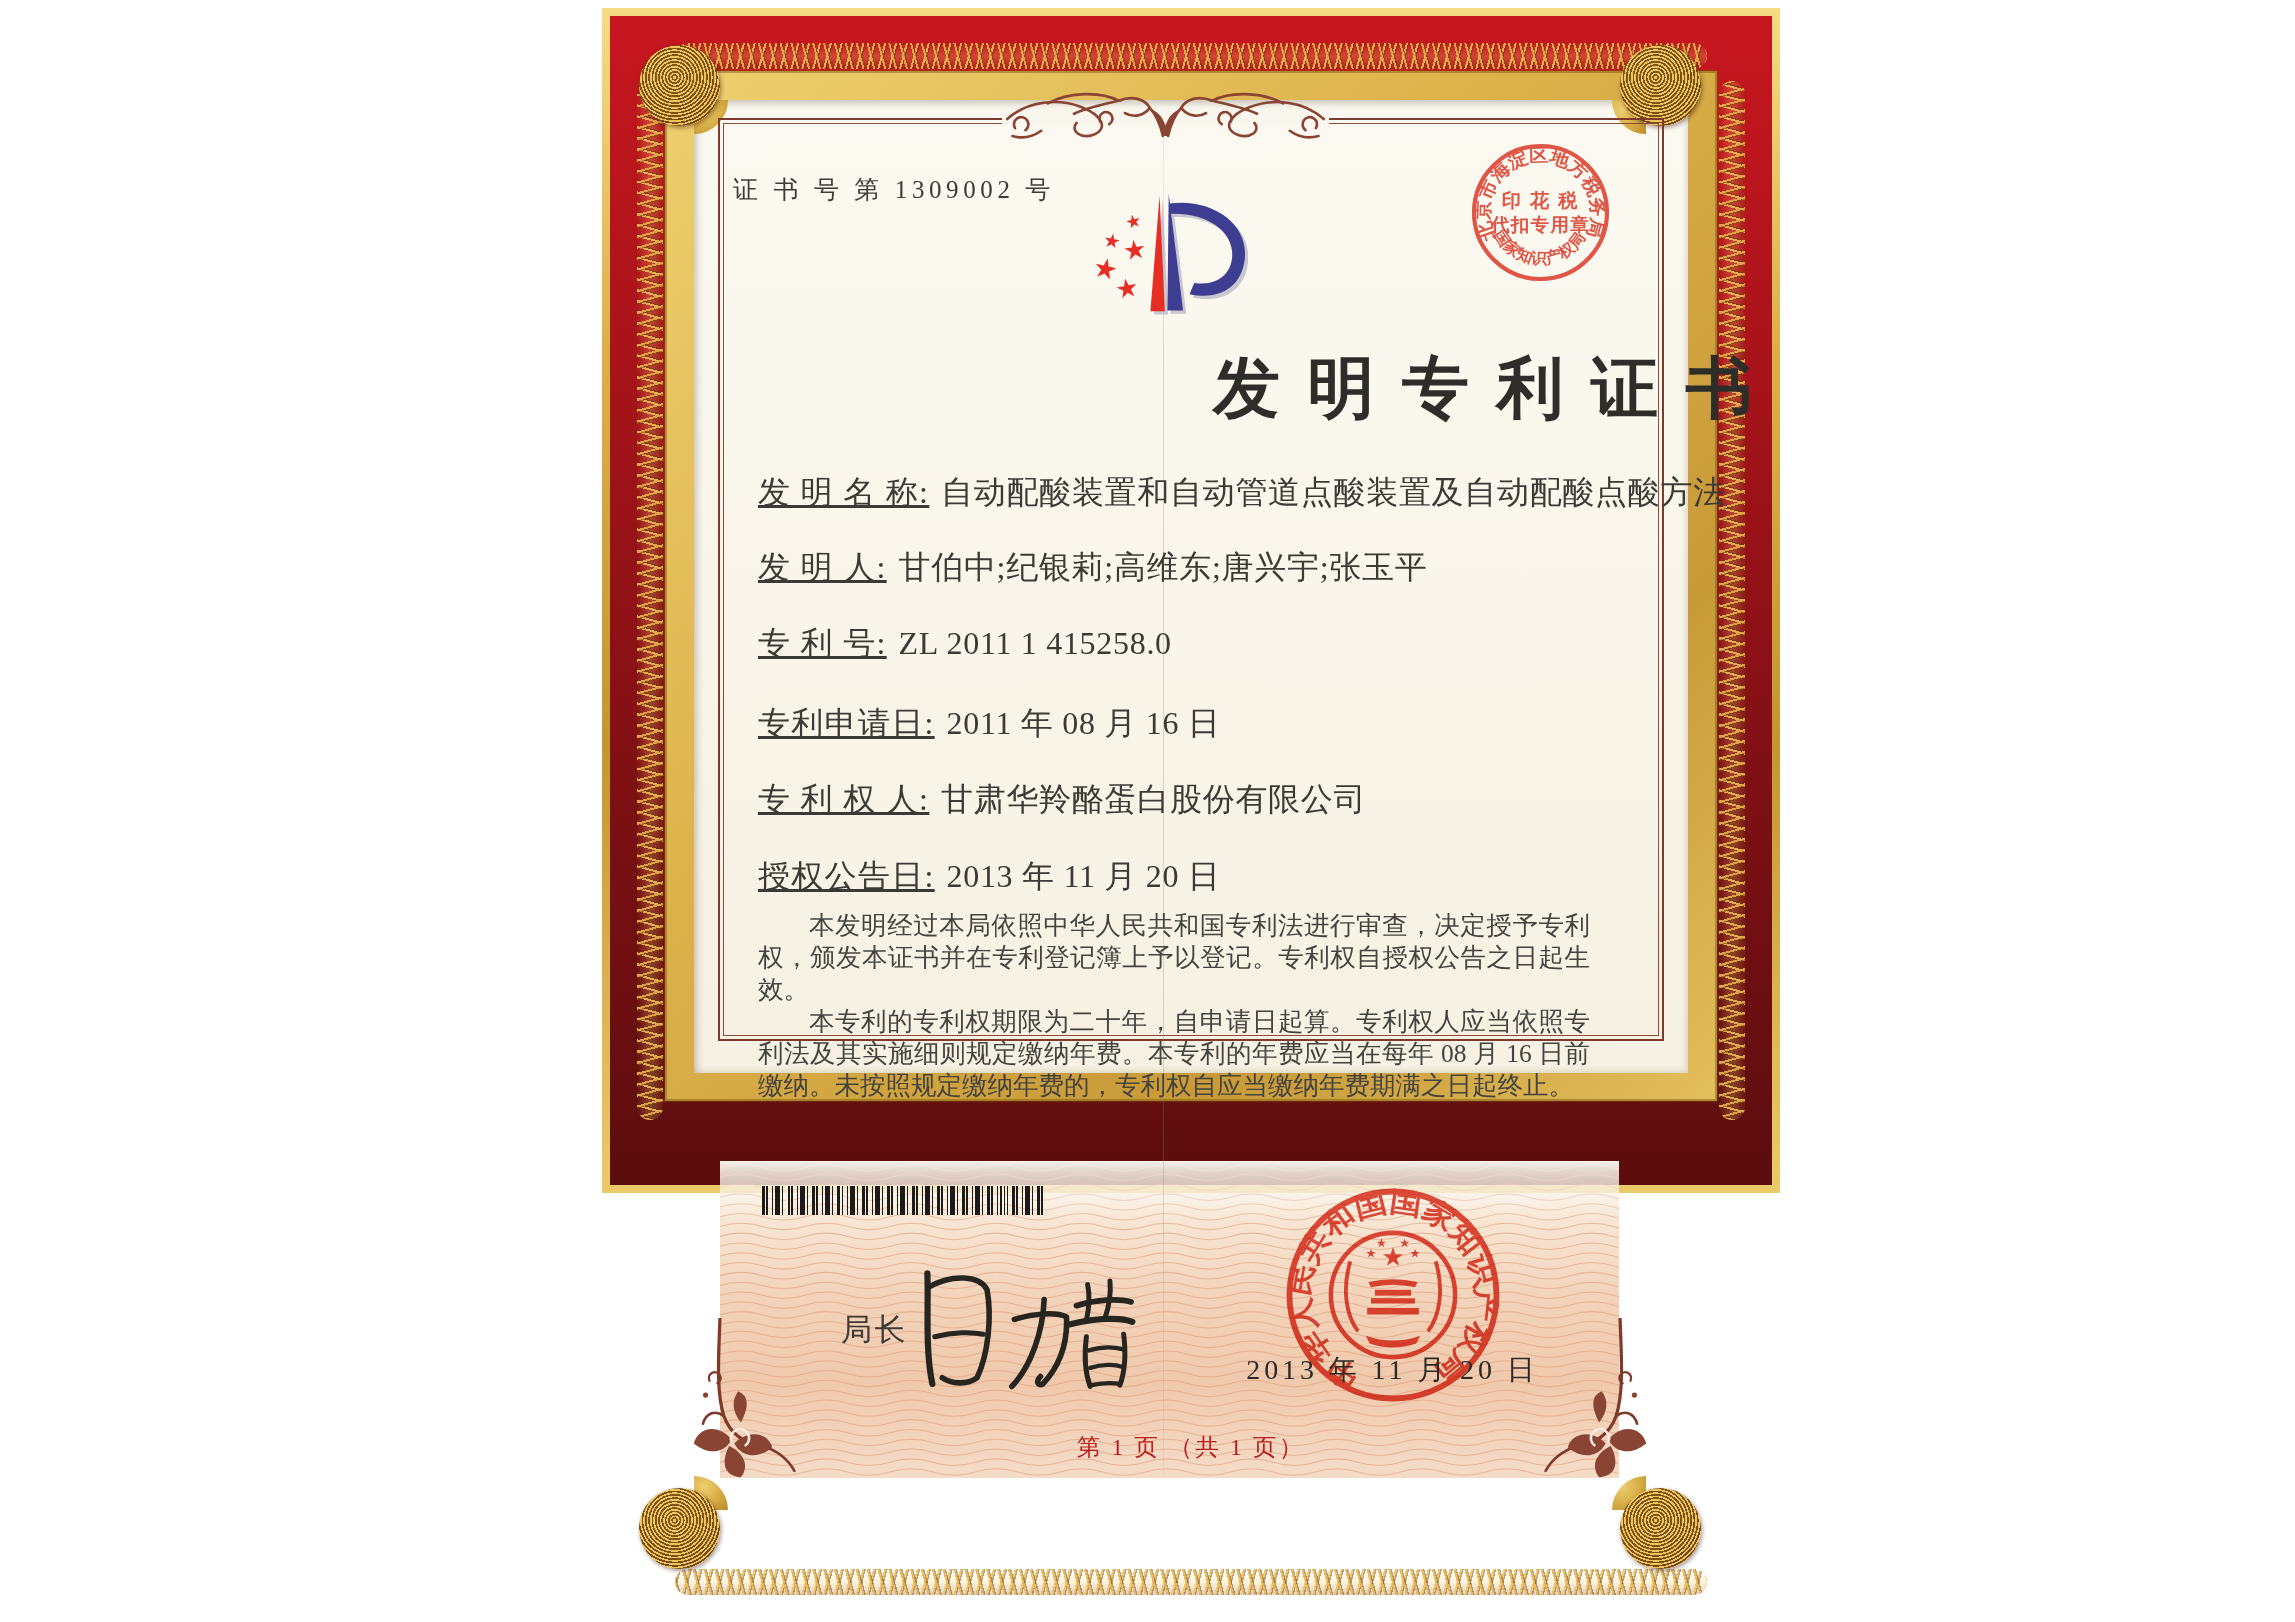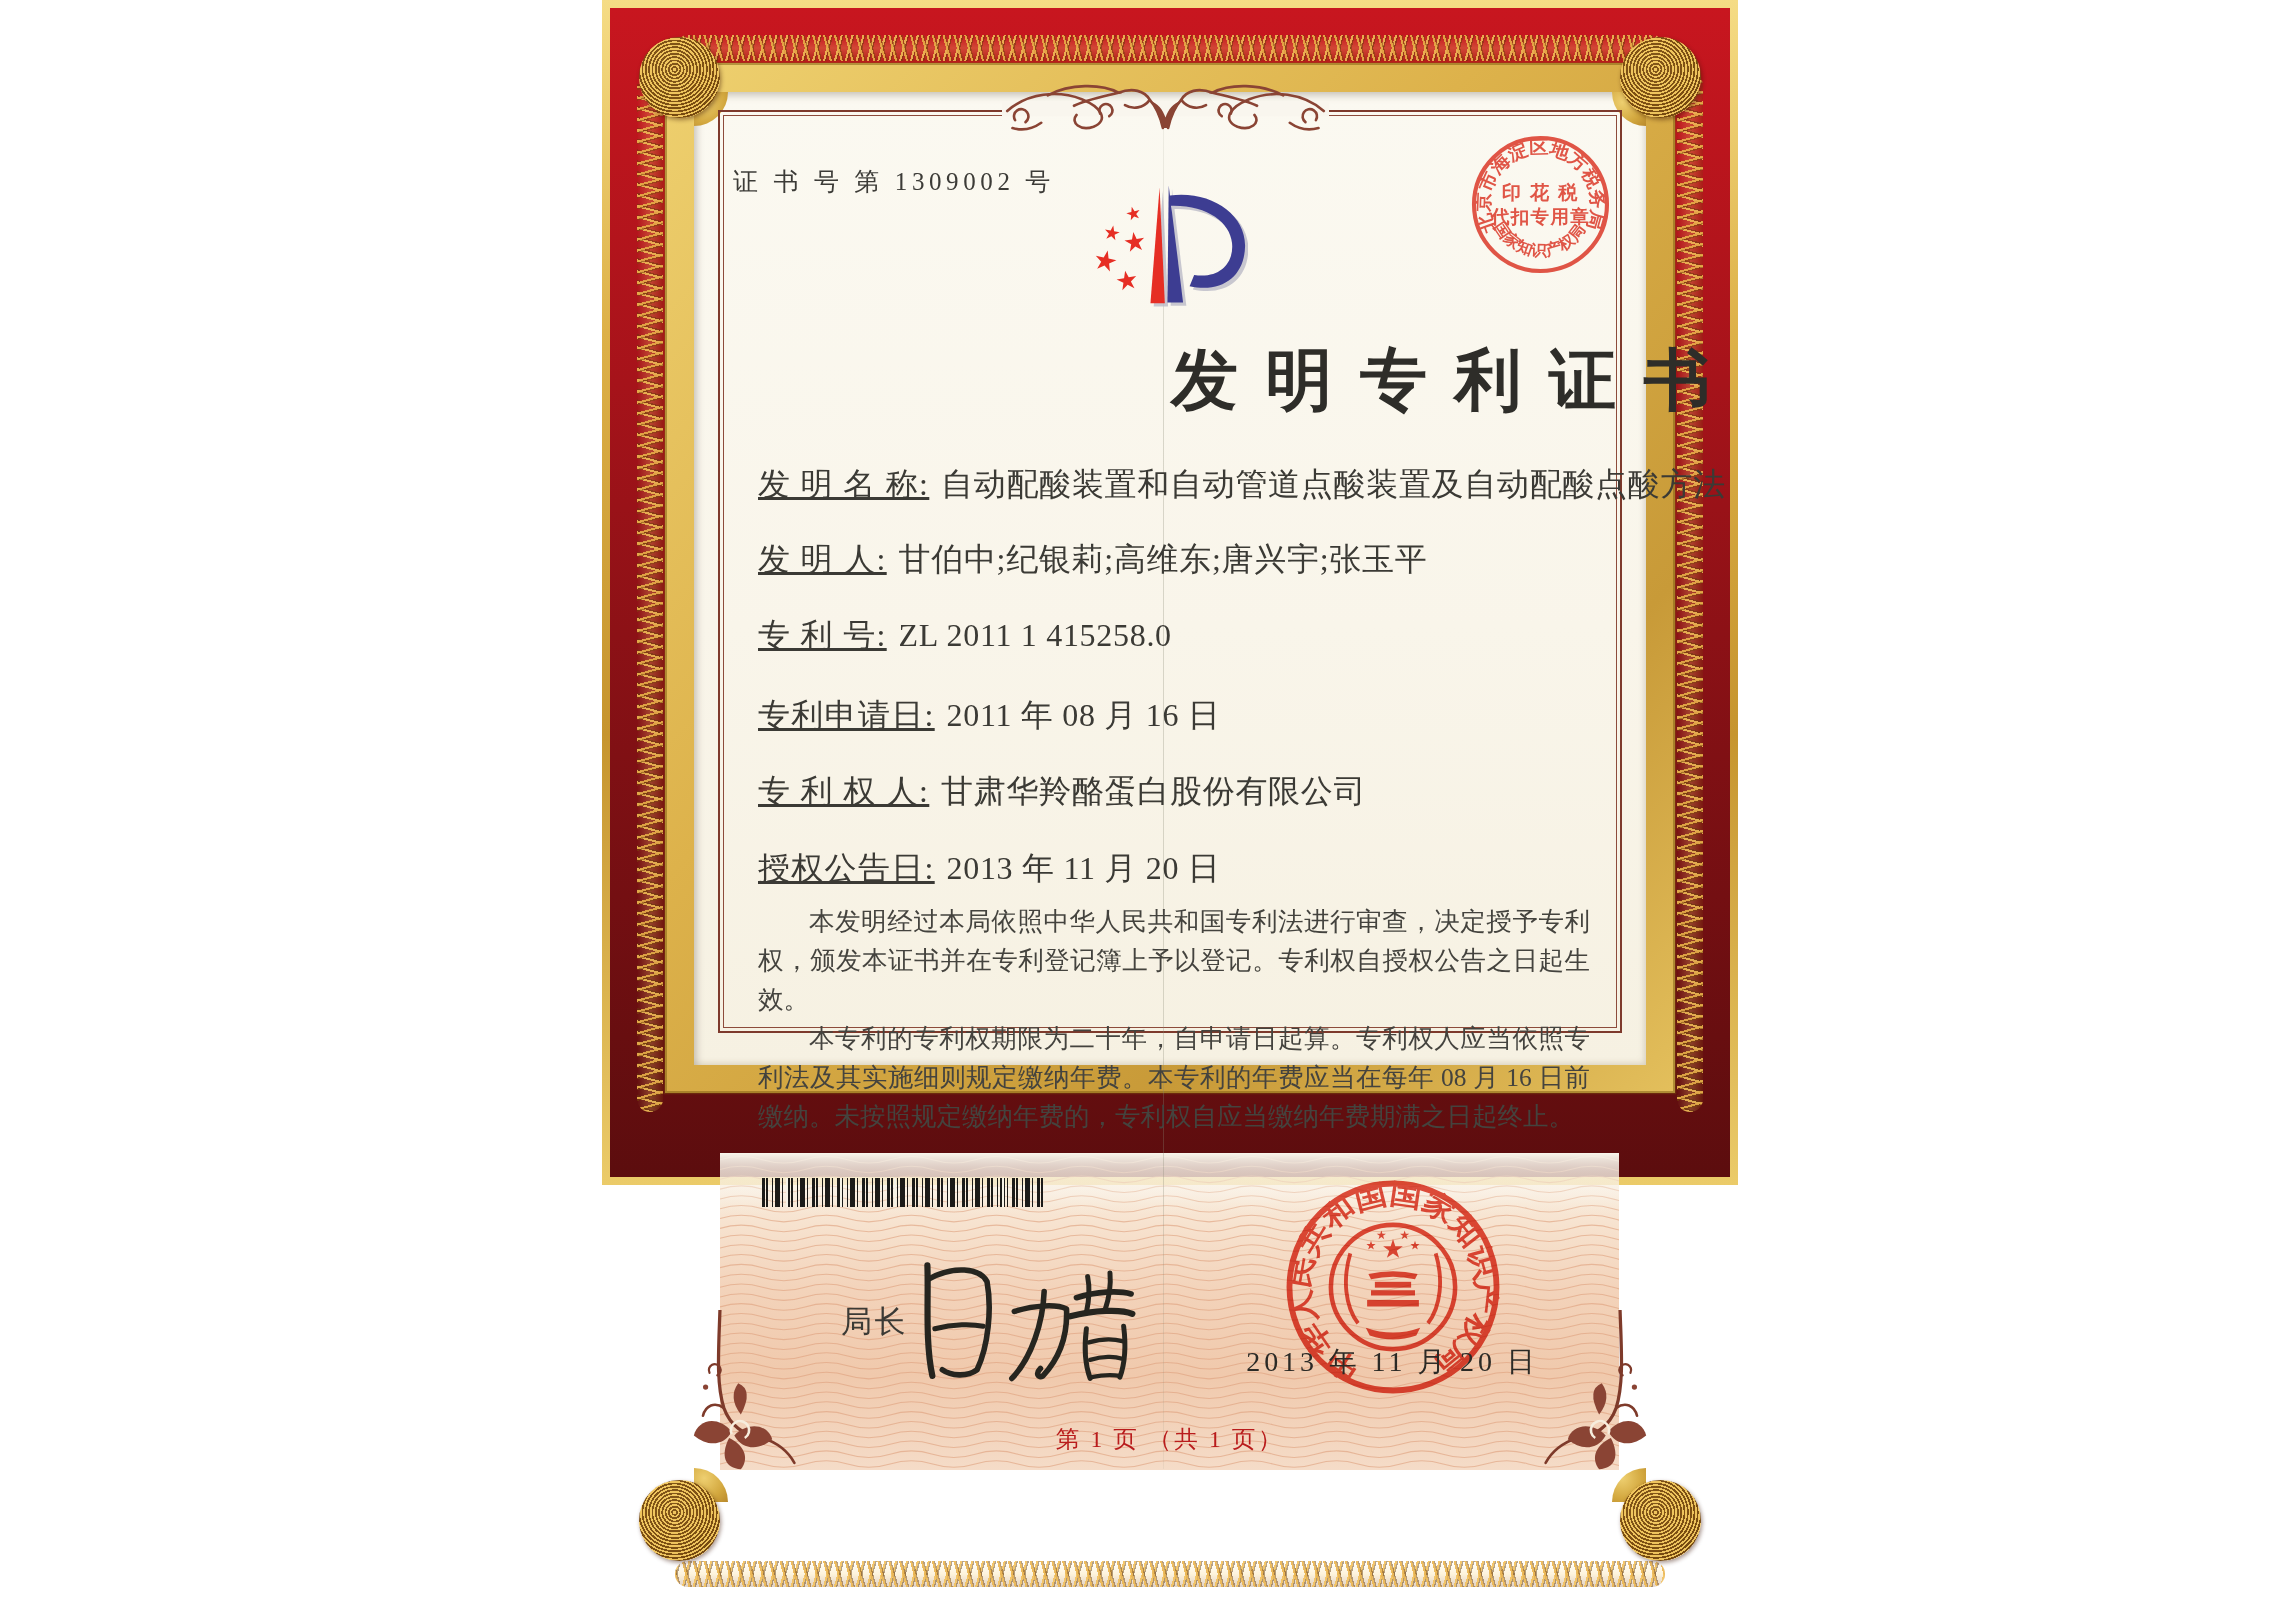--- a/index.html
+++ b/index.html
@@ -1,19 +1,19 @@
 <!DOCTYPE html>
 <html style="font-size:10.5px"><head>
 <meta charset="utf-8">
 <title>发明专利证书</title>
 <style>
   html,body{margin:0;padding:0;background:#ffffff;}
   .canvas{position:relative;width:2295px;height:1623px;background:#ffffff;overflow:hidden;
           font-family:"Liberation Serif","DejaVu Serif",serif;}
-  .page{position:absolute;left:602px;top:0;width:1136px;height:1185px;}
+  .page{position:absolute;left:602px;top:8px;width:1136px;height:1185px;padding-left:42px;}
 
   
   .gold-outer{position:absolute;inset:0;
     background:linear-gradient(180deg,#f5dc85 0%,#ddb148 28%,#c6952f 62%,#ebcb69 100%);}
   .red-band{position:absolute;inset:7.9px;
     background:linear-gradient(180deg,#c8161f 0%,#a6131a 32%,#801014 64%,#5c0d0e 100%);}
   .rope{position:absolute;border-radius:14.4px;opacity:.95;}
   .rope.h{left:73px;right:73px;height:26px;
     background:
       repeating-linear-gradient(75deg, rgba(0,0,0,0) 0 2.6px, rgba(233,178,74,.92) 2.6px 4.6px, rgba(122,73,12,.55) 4.6px 5.9px, rgba(0,0,0,0) 5.9px 10.5px),
@@ -60,21 +60,21 @@
   .wave-fade{position:absolute;left:0;top:0;right:0;height:62px;
     background:linear-gradient(180deg,#f9f6ec 0%, rgba(249,246,236,0) 100%);}
 
   
   .certno{position:absolute;left:131px;top:165px;font-size:25px;letter-spacing:4.6px;color:#3c3b37;}
   .title{position:absolute;left:0;right:0;top:335px;text-align:right;font-size:67px;font-weight:bold;
          letter-spacing:27.5px;padding-left:27.5px;color:#2e2d29;}
   .frow{position:absolute;left:156px;font-size:32px;color:#3b3a35;white-space:nowrap;}
   .frow .lbl{letter-spacing:1.3px;text-decoration:underline;}
   .frow .val{margin-left:11.8px;letter-spacing:0.7px;text-align:right;}
-  .paras{position:absolute;left:156px;top:902px;width:832px;font-size:25.5px;line-height:39px;
+  .paras{position:absolute;left:156px;top:902px;width:832px;font-size:25.5px;line-height:32px;
          text-align:justify;color:#44433e;}
   .paras p{margin:0;text-indent:2em;}
 
   .barcode{position:absolute;left:160px;top:1178px;width:281px;height:29px;
     background:
       repeating-linear-gradient(90deg, transparent 0 24px, #f6f2e6 24px 26px, transparent 26px 54px),
       repeating-linear-gradient(90deg, #1c1b19 0 2.6px, transparent 2.6px 3.9px, #1c1b19 3.9px 5.9px, transparent 5.9px 9.8px, #1c1b19 9.8px 11px, transparent 11px 13px, #1c1b19 13px 17.7px, transparent 17.7px 19.6px, #1c1b19 19.6px 21px, transparent 21px 25px);}
 
   .sig-label{position:absolute;left:239px;top:1301px;font-size:31px;color:#3b3a35;letter-spacing:2.6px;}
   .signature{position:absolute;left:308px;top:1254px;width:236px;height:134px;}

